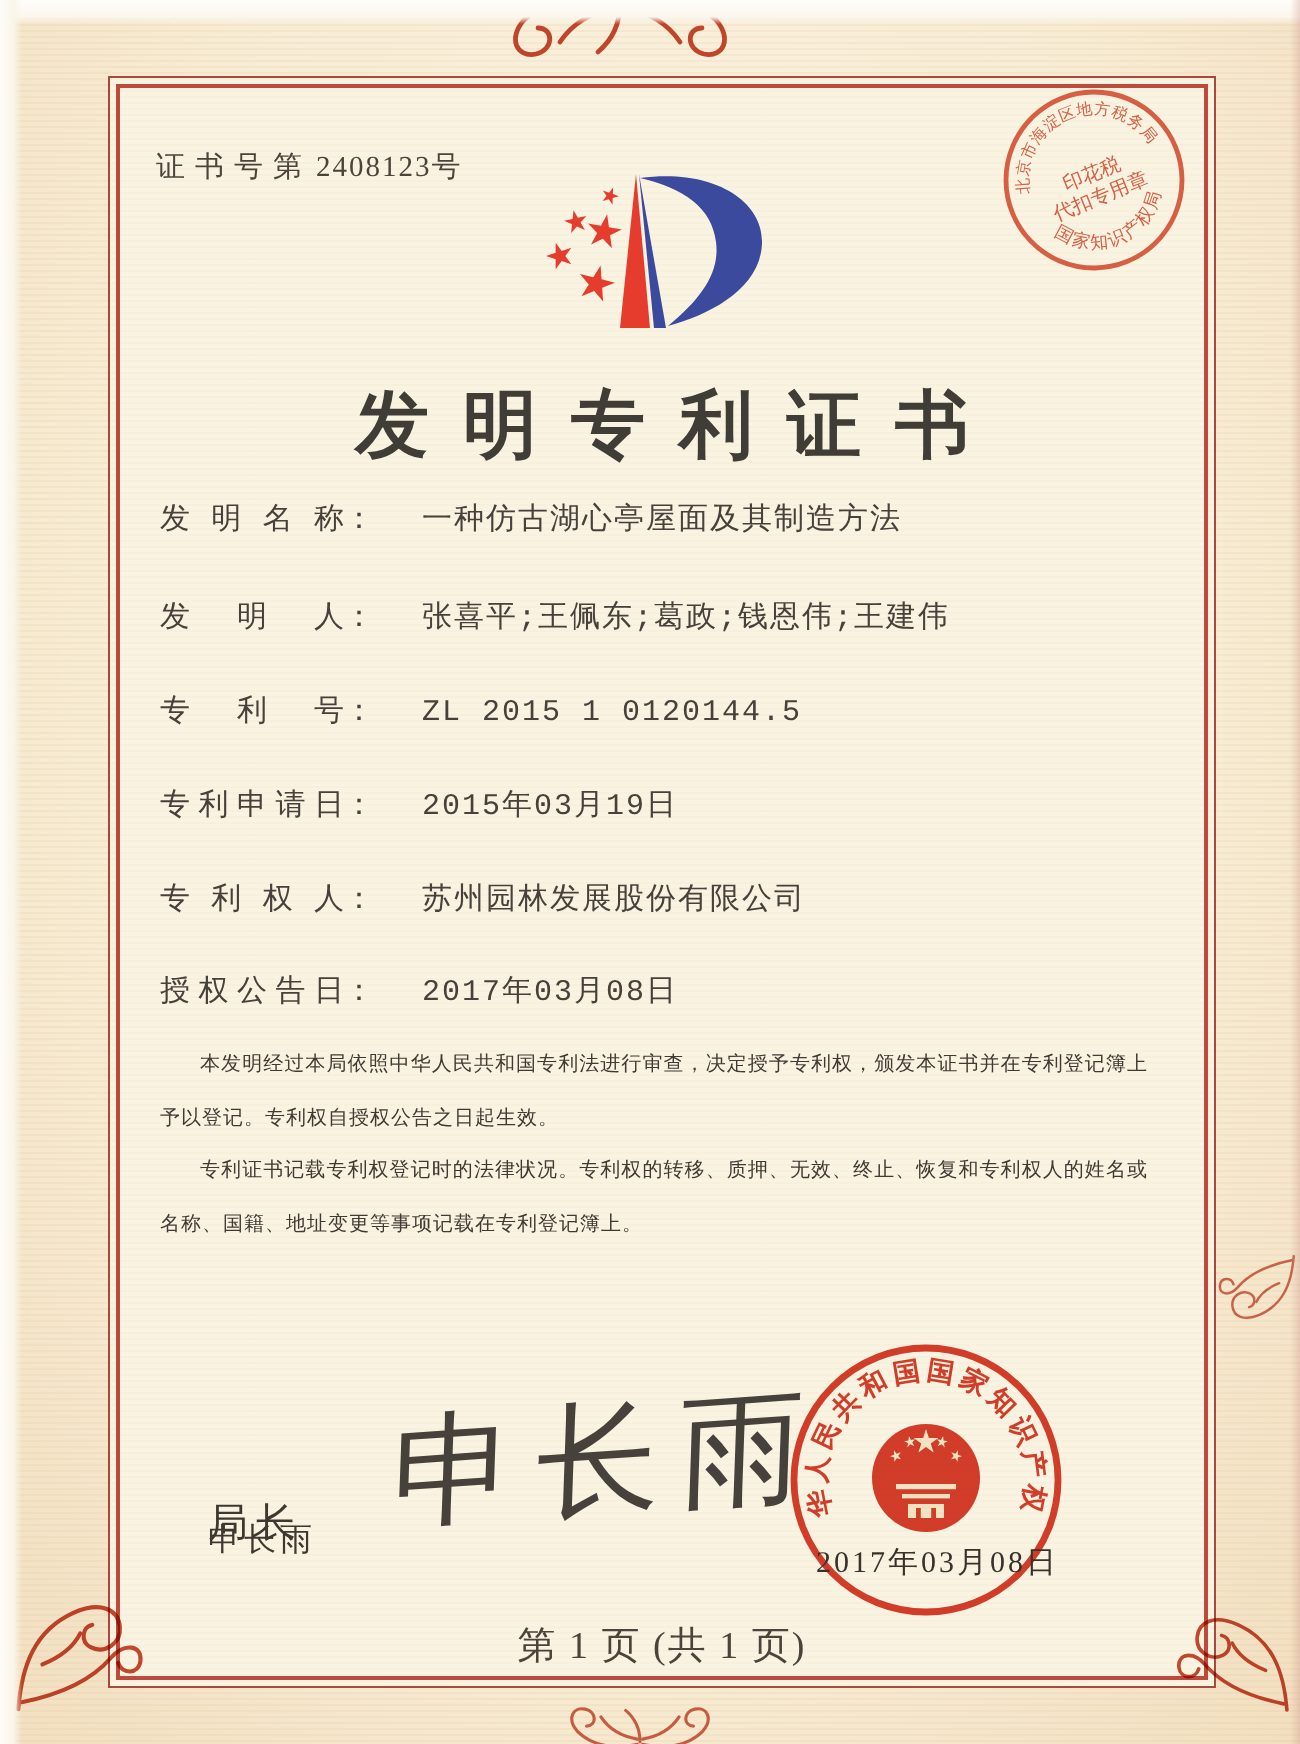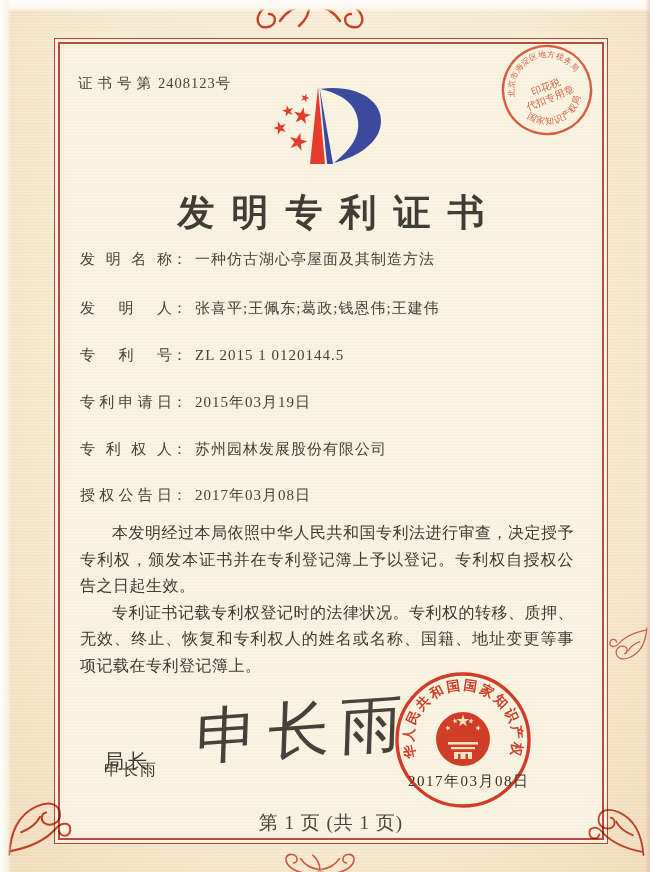--- a/index.html
+++ b/index.html
@@ -29,23 +29,23 @@
   .cert-no{position:absolute;left:78px;top:74px;font-size:14.5px;color:#4b443b;}
   .cert-no .sp{letter-spacing:5px;}
   .cert-no .num{letter-spacing:1px;padding-left:2px;}
   .logo{position:absolute;left:248px;top:84px;}
   .title{position:absolute;left:54px;top:188px;width:554px;text-align:center;
     font-size:37px;font-weight:bold;color:#403c36;letter-spacing:17px;text-indent:17px;}
   .fields{position:absolute;left:80px;top:248px;width:500px;}
   .frow{position:absolute;left:0;font-size:15px;color:#46413a;white-space:nowrap;}
   .frow .lbl{display:inline-block;width:92px;text-align:justify;text-align-last:justify;letter-spacing:0;vertical-align:top;}
   .frow .col{display:inline-block;}
-  .frow .val{margin-left:8px;letter-spacing:1px;}
+  .frow .val{margin-left:24px;letter-spacing:1px;font-family:Liberation Mono, monospace;}
   .r0{top:2px;}.r1{top:51px;}.r2{top:98px;}.r3{top:145px;}.r4{top:192px;}.r5{top:238px;}
-  .bodytext{position:absolute;left:80px;top:520px;width:494px;font-size:16px;line-height:26.5px;
+  .bodytext{position:absolute;left:80px;top:520px;width:494px;font-size:10px;line-height:26.5px;
     color:#3f3a32;text-align:justify;}
   .bodytext p{margin:0;text-indent:2em;letter-spacing:0.5px;}
   .sig-title{position:absolute;left:104px;top:748px;font-size:20px;color:#3e3930;letter-spacing:4px;}
   .sig-name{position:absolute;left:104px;top:760px;font-size:16px;color:#3e3930;letter-spacing:2px;}
   .autograph{position:absolute;left:196px;top:688px;font-size:62px;color:#2e2a25;
     letter-spacing:10px;transform:rotate(-4deg) skewX(-6deg);opacity:0.88;white-space:nowrap;}
   .office-seal{position:absolute;left:388px;top:665px;mix-blend-mode:multiply;}
   .seal-date{position:absolute;left:408px;top:772px;font-size:15px;color:#39322b;letter-spacing:1.5px;white-space:nowrap;}
   .tax-stamp{position:absolute;left:497px;top:40px;mix-blend-mode:multiply;opacity:0.92;}
   .footer{position:absolute;left:54px;top:810px;width:554px;text-align:center;font-size:19px;color:#4b443b;letter-spacing:1px;}

